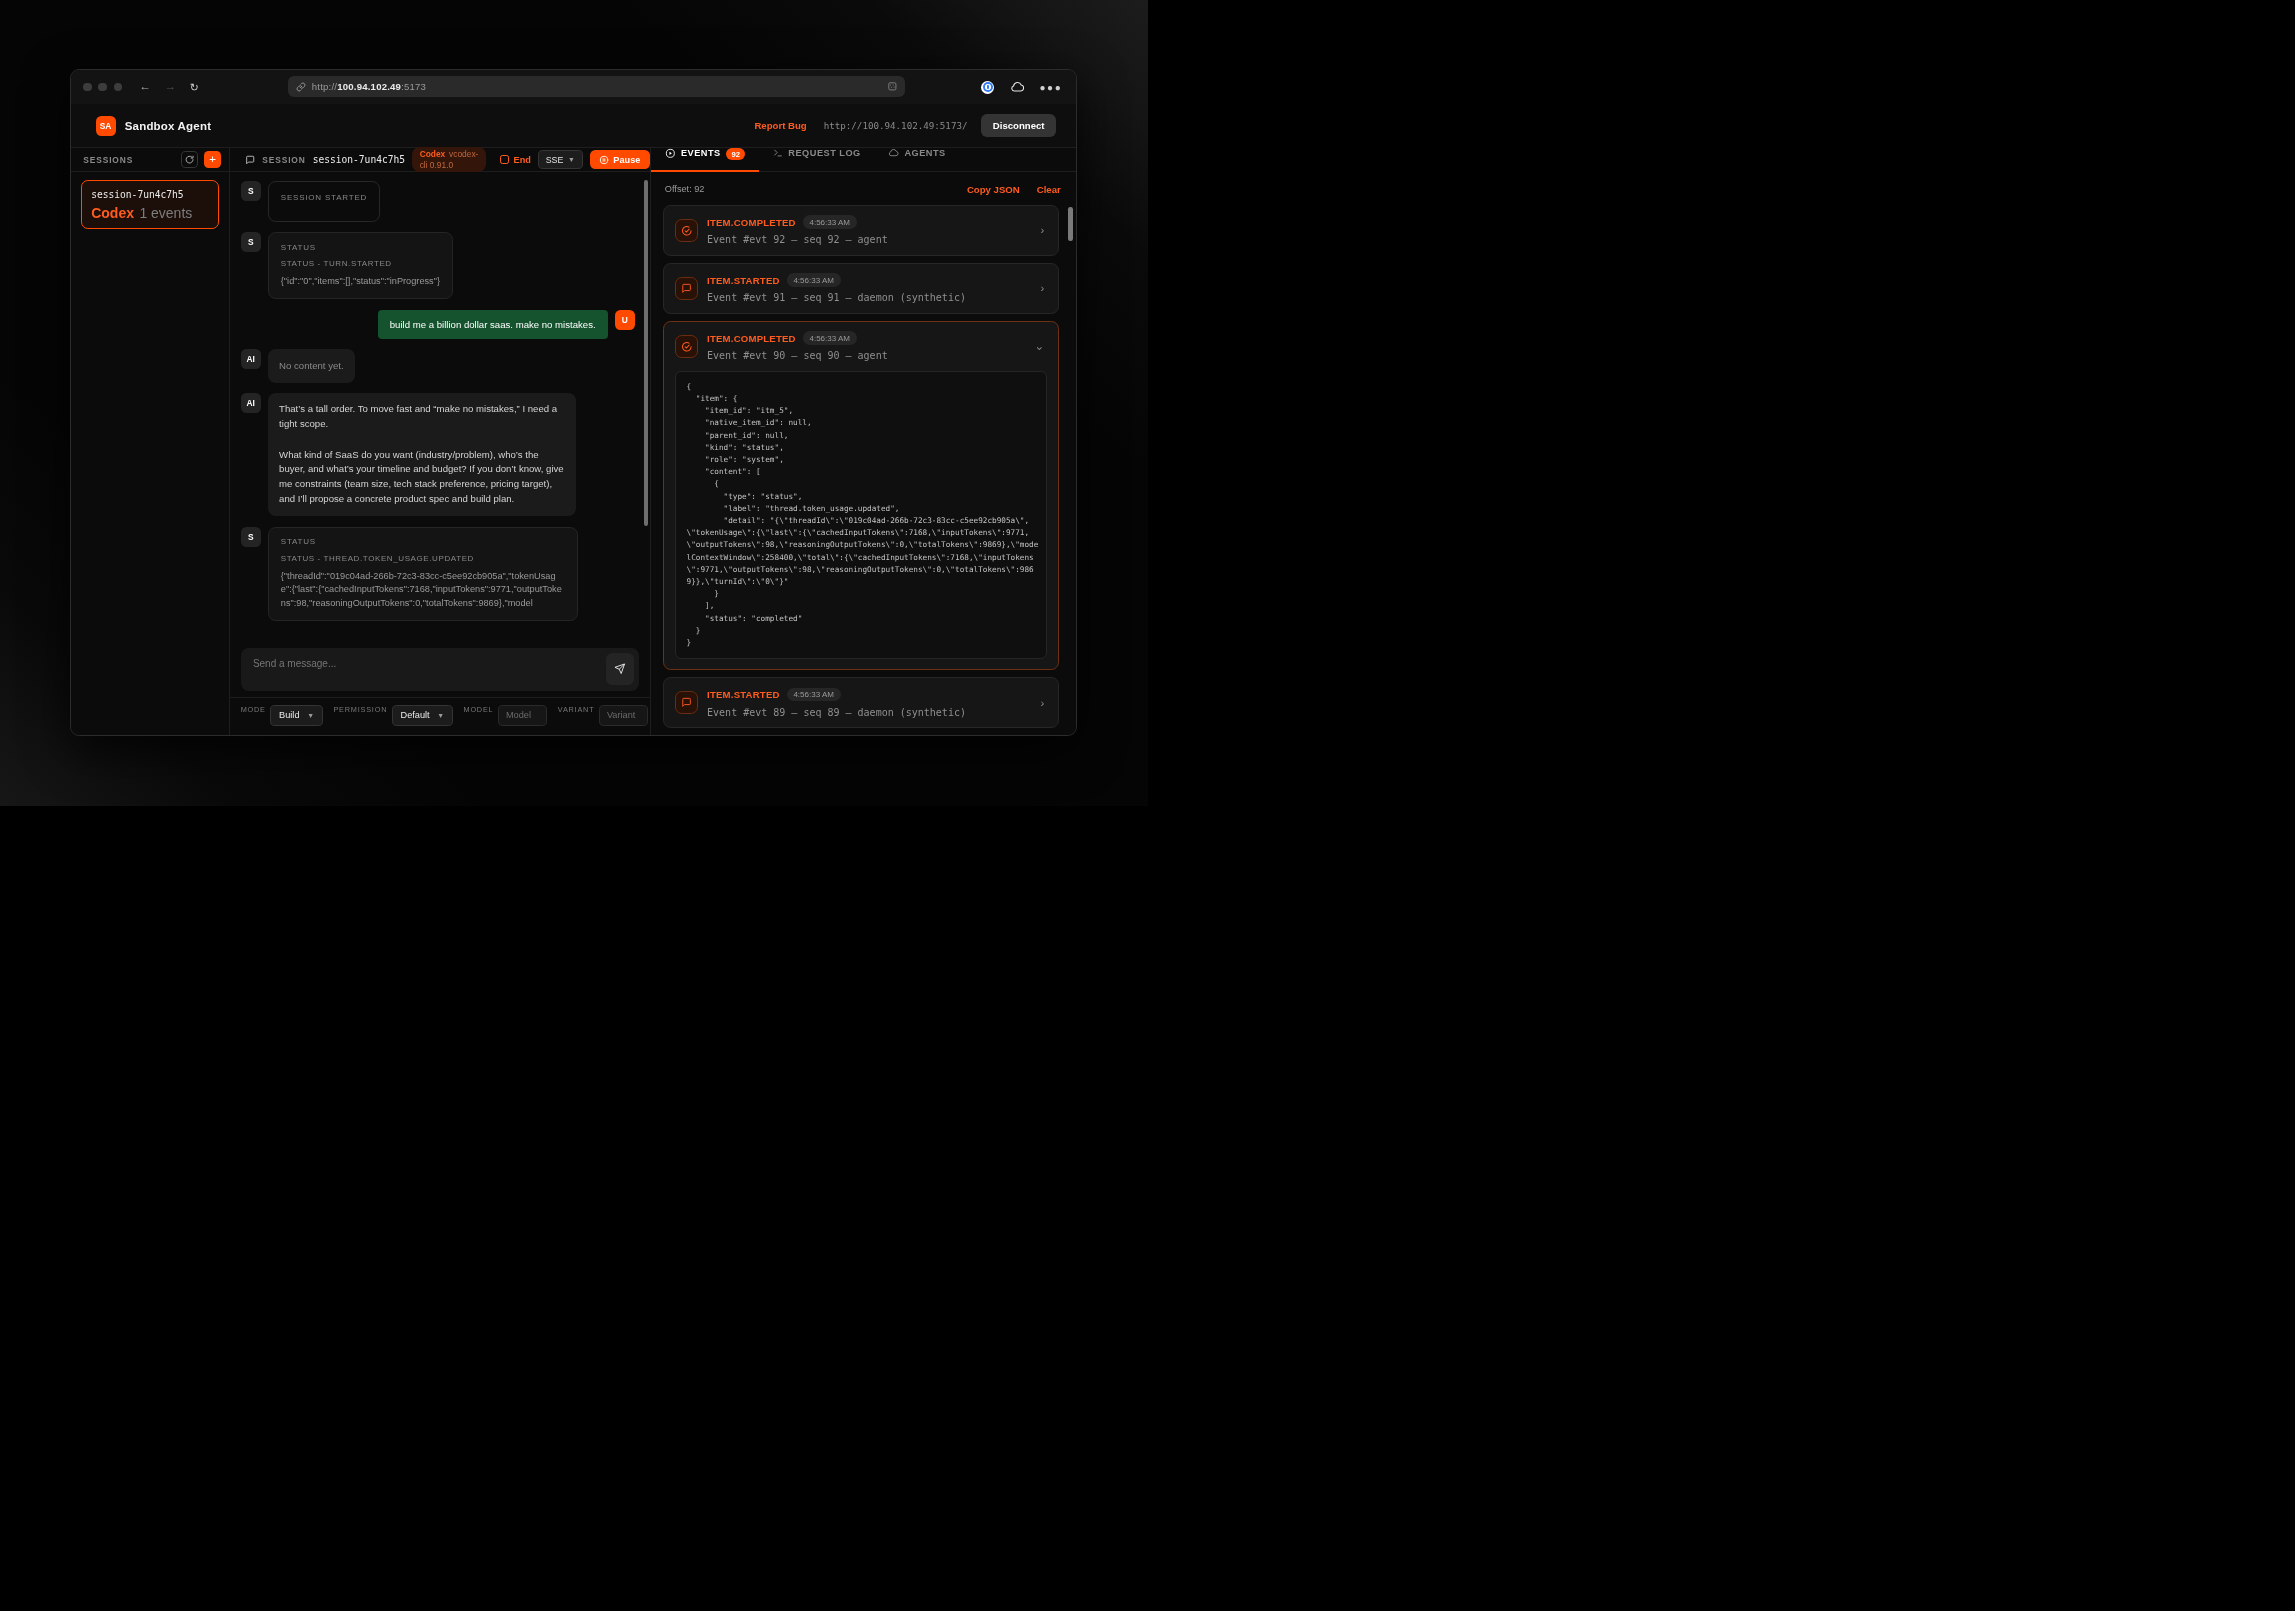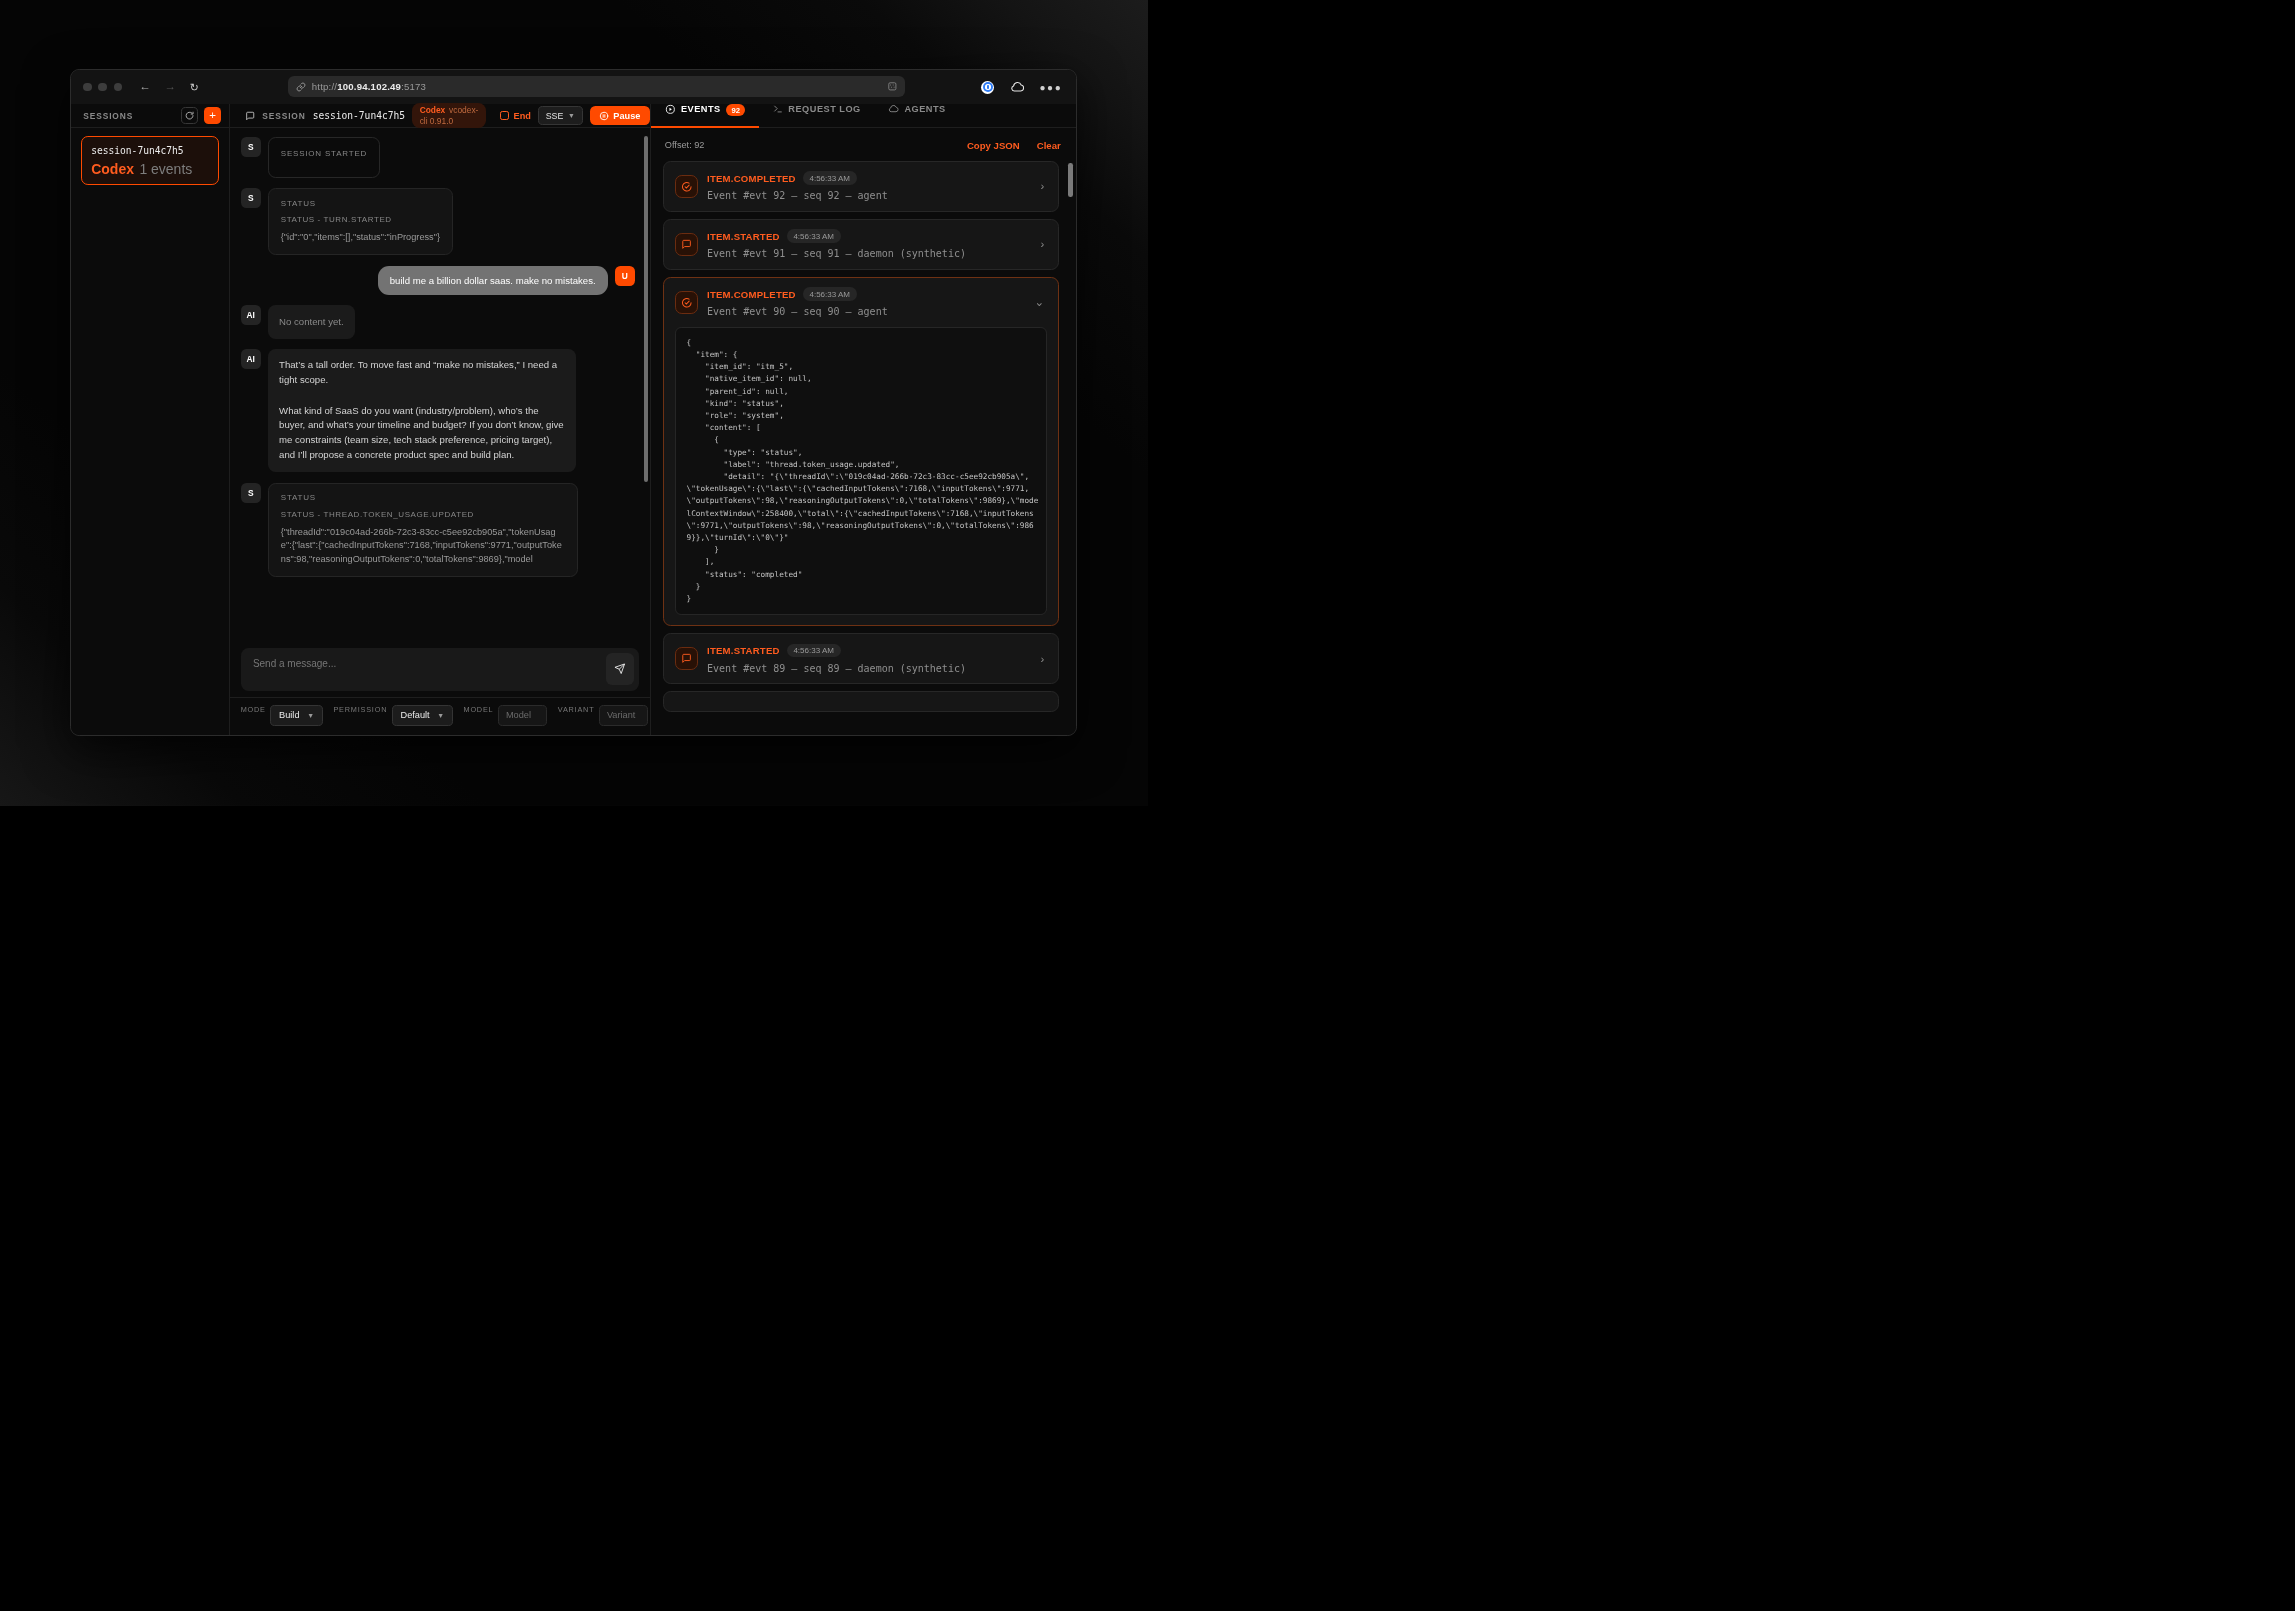--- a/index.html
+++ b/index.html
@@ -79,21 +79,21 @@
   .avatar { width:20px; height:20px; flex:0 0 20px; border-radius:5.4px; background:#242424; color:#fff; font-size:8.4px; font-weight:700; display:flex; align-items:center; justify-content:center; }
   .avatar.user { background:var(--accent); }
   .bubble { border-radius:7.7px; font-size:9.6px; }
   .bubble.outline { border:0.8px solid #272727; background:transparent; padding:9.2px 12.2px 18.4px; }
   .bubble.status { border:0.8px solid #252525; background:#141414; padding:9.2px 12.2px; max-width:310px; }
   .bubble.ai { background:#1b1b1b; color:#d4d4d4; padding:9.2px 11.5px; max-width:308px; line-height:1.55; }
   .stat-label { font-size:8px; letter-spacing:0.8px; color:#878787; }
   .stat-sub { font-size:8px; letter-spacing:0.6px; color:#878787; margin-top:7.7px; }
   .stat-json { font-size:9.2px; color:#9a9a9a; margin-top:6.9px; line-height:1.5; word-break:break-all; }
   .msg.right { justify-content:flex-end; }
-  .bubble.user { background:#737373; color:#fff; padding:7.7px 12.2px; border-radius:11px; max-width:242px; line-height:1.4; }
+  .bubble.user { background:#14532d; color:#fff; padding:7.7px 12.2px; border-radius:4px; max-width:242px; line-height:1.4; }
   .bubble.ai p + p { margin-top:15.3px; }
 
   .composer { padding:7.7px 10.7px 6.1px; }
   .composer-box { position:relative; background:#191919; border-radius:7.7px; height:43px; }
   .composer-box textarea { position:absolute; inset:0; background:transparent; border:none; outline:none; resize:none; color:#ddd; font-family:inherit; font-size:10px; padding:10.7px 44px 10.7px 12.2px; }
   .composer-box textarea::placeholder { color:#767676; }
   .send-btn { position:absolute; right:5.4px; top:5.4px; bottom:5.4px; width:27.5px; background:#242424; border:none; border-radius:6.1px; color:#f0f0f0; display:flex; align-items:center; justify-content:center; cursor:pointer; }
 
   .options-row { border-top:0.8px solid #1e1e1e; padding:6.9px 10.7px 9.2px; display:flex; gap:10.7px; }
   .opt-group { display:flex; flex-direction:row; gap:4.6px; }
@@ -172,20 +172,28 @@
           </span>
         <span class="cloud-ic">
           <svg width="14.5" height="11.5" viewBox="0 0 24 18" fill="none" stroke="currentColor" stroke-width="1.8" stroke-linejoin="round">
               <path d="M18 16a5 5 0 0 0 .5-9.9A6.5 6.5 0 0 0 6 7.6 4.3 4.3 0 0 0 7 16z"></path>
             </svg>
         </span>
         <span class="dots-ic">●●●</span>
       </div>
     </div>
 
+    <div class="app-header">
+      <div class="logo">SA</div>
+      <div class="app-title">Sandbox Agent</div>
+      <div class="hdr-spacer"></div>
+      <a class="report-bug">Report Bug</a>
+      <span class="hdr-url">http://100.94.102.49:5173/</span>
+      <button class="disconnect">Disconnect</button>
+    </div>
 
     <div class="main">
 
       <div class="sidebar">
         <div class="col-head">
           <span class="sec-label">SESSIONS</span>
           <div class="side-btns">
             <button class="icon-btn">
               <svg width="9.2" height="9.2" viewBox="0 0 24 24" fill="none" stroke="currentColor" stroke-width="2.4" stroke-linecap="round">
                   <path d="M21 12a9 9 0 1 1-3-6.7"></path>

